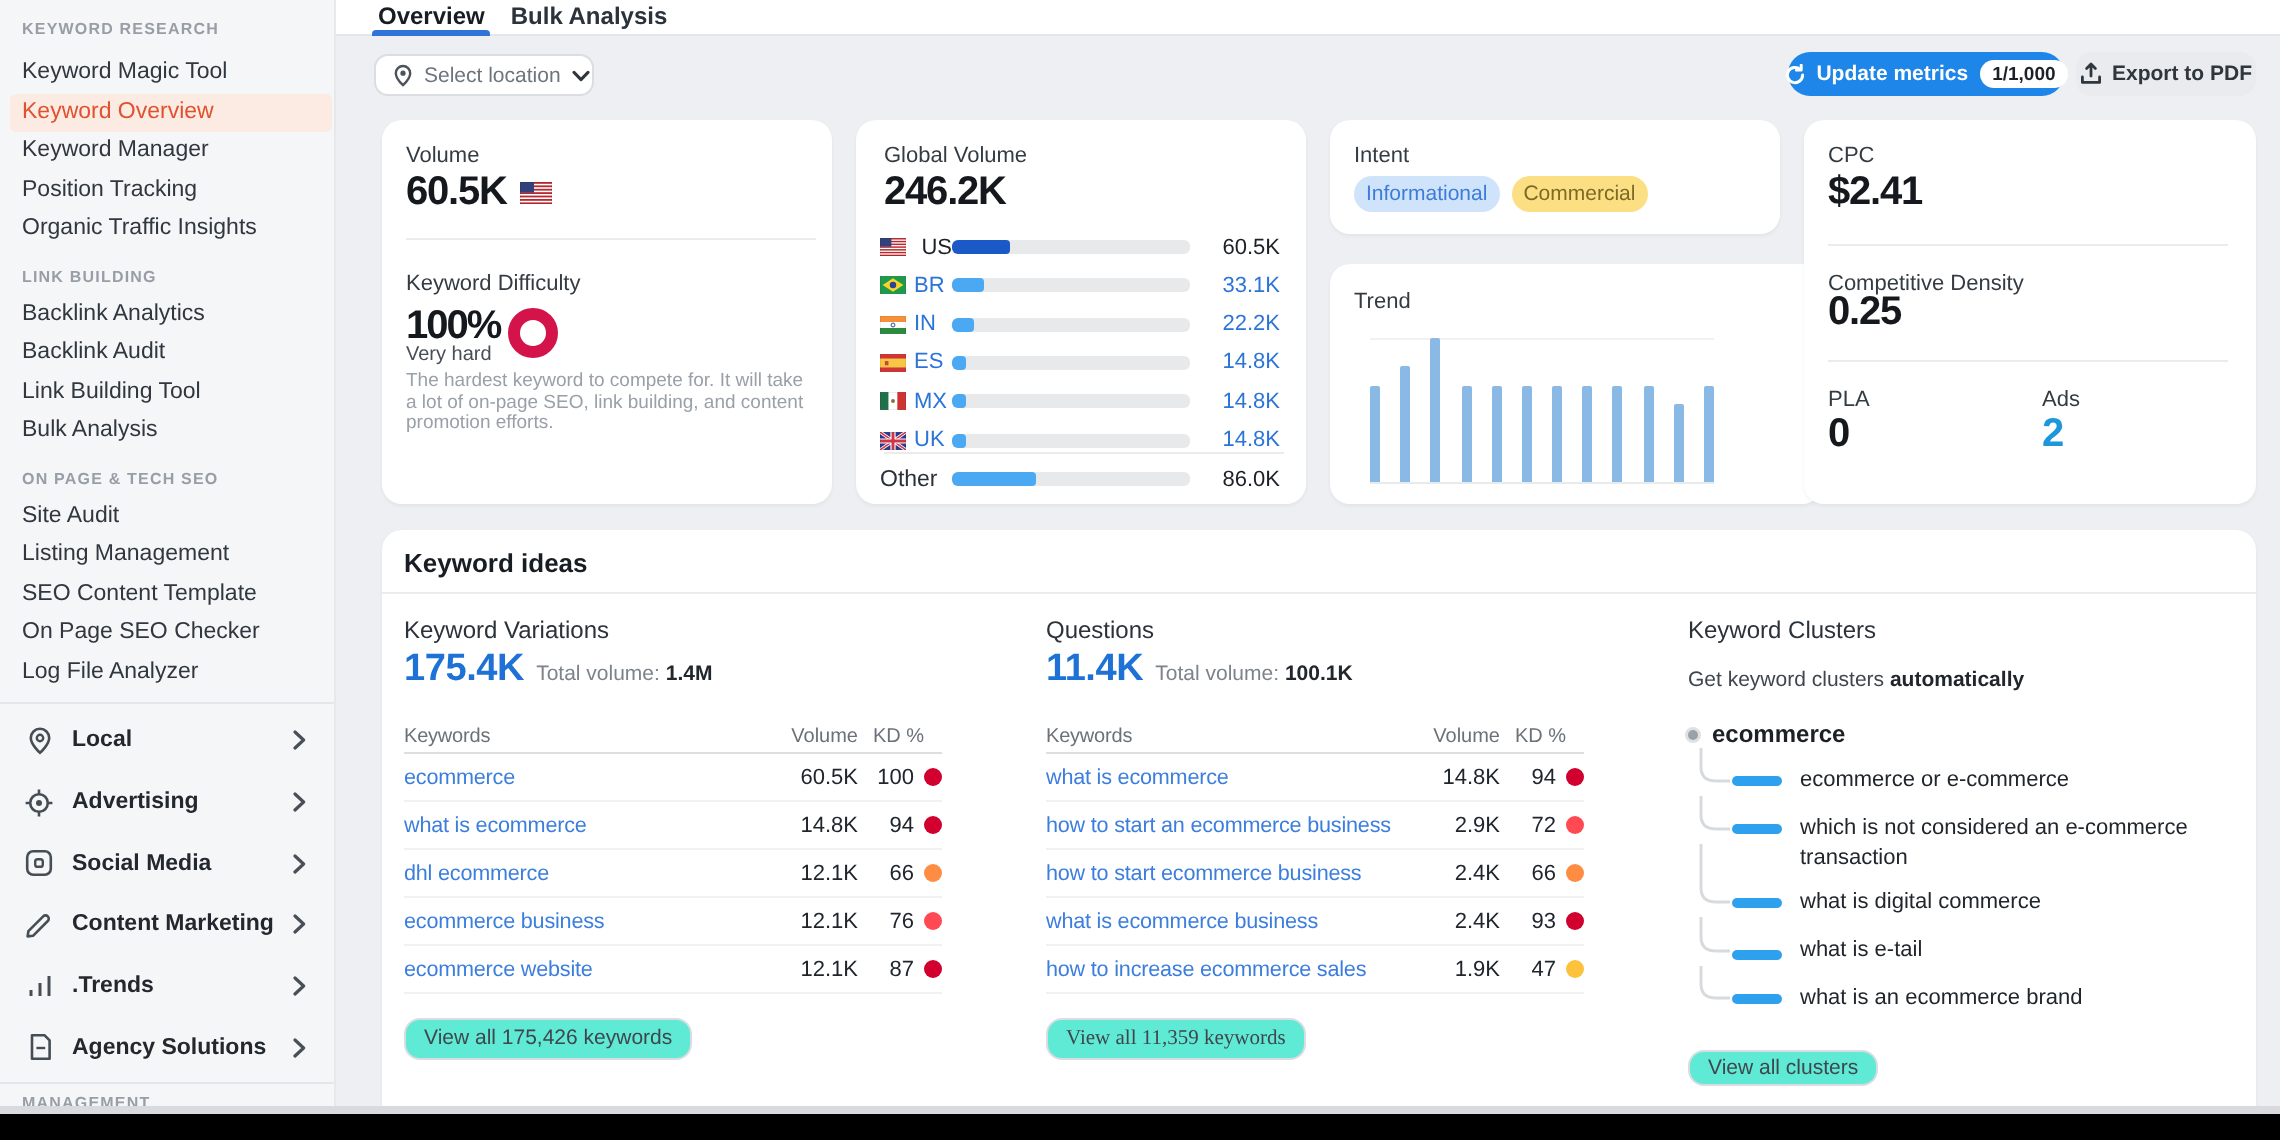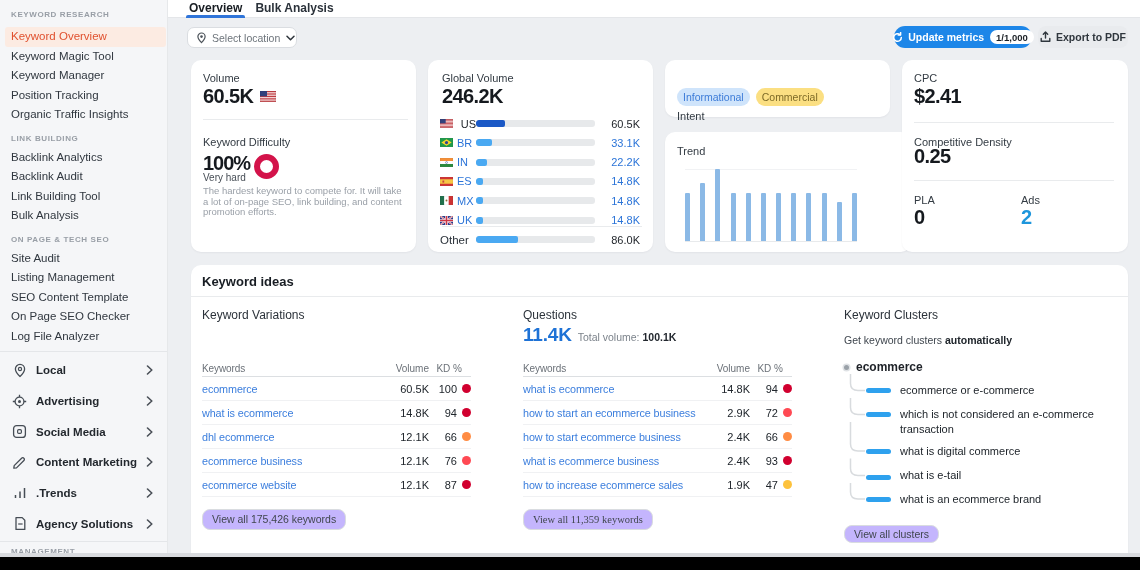--- a/index.html
+++ b/index.html
@@ -76,21 +76,21 @@
   .icol-total b { color:#22272e; }
   .ktable { position:absolute; left:0; top:52px; width:100%; }
   .krow { display:flex; align-items:center; height:24px; border-bottom:1px solid #f0f1f3; }
   .krow.head { height:17px; border-bottom:1px solid #dcdfe2; }
   .krow .c1 { flex:1; font-size:10.8px; letter-spacing:-.1px; color:#3b7edd; cursor:pointer; white-space:nowrap; overflow:hidden; }
   .krow.head .c1, .krow.head .c2, .krow.head .c3 { color:#6b7178; font-size:10px; cursor:default; }
   .krow .c2 { width:50px; text-align:right; font-size:11px; color:#20262c; }
   .krow .c3 { width:42px; text-align:right; font-size:11px; color:#20262c; display:flex; align-items:center; justify-content:flex-end; }
   .kd-dot { width:9px; height:9px; border-radius:50%; margin-left:5px; flex:0 0 9px; }
   .krow.head .kd-sp { width:0; }
-  .view-btn { position:absolute; left:0; height:21px; background:#c4b5fd; border:1px solid #d9dce0; border-radius:8px; font-size:10.5px; color:#40464e; padding:0 9px; line-height:19px; cursor:pointer; font-family:"Liberation Sans", sans-serif; white-space:nowrap; }
+  .view-btn { position:absolute; left:0; height:21px; background:#5eead4; border:1px solid #d9dce0; border-radius:8px; font-size:10.5px; color:#40464e; padding:0 9px; line-height:19px; cursor:pointer; font-family:"Liberation Sans", sans-serif; white-space:nowrap; }
 
   
   #cluster-root { position:absolute; left:0; top:52px; display:flex; align-items:center; }
   #cluster-root .rdot { width:5px; height:5px; border-radius:50%; background:#9aa1a8; box-shadow:0 0 0 1.5px #dfe2e5; margin-right:7px; }
   #cluster-root .rlbl { font-size:12px; font-weight:bold; color:#1d2127; }
   .cl-child { position:absolute; left:22px; display:flex; }
   .cl-pill { width:25px; height:5px; border-radius:2.5px; background:#2ea1ee; margin-top:5px; flex:0 0 25px; }
   .cl-txt { font-size:11px; color:#20262c; margin-left:9px; line-height:14.5px; width:210px; }
 
   
@@ -98,22 +98,22 @@
   #black-bar { position:absolute; left:0; top:557px; width:1140px; height:13px; background:#000; }
 
   svg { display:block; }
 </style>
 </head>
 <body>
 
 <nav id="sidebar">
     <div class="sb-header" style="margin-top:8px;">KEYWORD RESEARCH</div>
     <div style="height:5px"></div>
+    <div class="sb-item">Keyword Magic Tool</div>
     <div class="sb-item active">Keyword Overview</div>
-    <div class="sb-item">Keyword Magic Tool</div>
     <div class="sb-item">Keyword Manager</div>
     <div class="sb-item">Position Tracking</div>
     <div class="sb-item">Organic Traffic Insights</div>
     <div class="sb-header" style="margin-top:7px;">LINK BUILDING</div>
     <div style="height:2px"></div>
     <div class="sb-item">Backlink Analytics</div>
     <div class="sb-item">Backlink Audit</div>
     <div class="sb-item">Link Building Tool</div>
     <div class="sb-item">Bulk Analysis</div>
     <div class="sb-header" style="margin-top:7px;">ON PAGE &amp; TECH SEO</div>
@@ -394,21 +394,21 @@
   <span class="track" style="margin-left:0;">
           <span class="fill" style="width:34.9%; background:#4aa9f2;"></span>
         </span>
   <span class="val" style="color:#1d2127;">86.0K</span>
       </div>
     </div>
   <div class="hr" style="left:14px; right:11px; top:166px;"></div>
 </section>
 
 <section class="card" id="card-intent">
-  <div class="abs m-label" style="left:12px; top:12px;margin-top:38px;">Intent</div>
+  <div class="abs m-label" style="left:12px; top:12px;">Intent</div>
   <div class="abs" style="left:12px; top:27px;" id="intent-badges"><span class="intent-badge" style="background:#cfe4fb; color:#3d7cd8;">Informational</span><span class="intent-badge" style="background:#fbdf82; color:#7d6a27;">Commercial</span></div>
 </section>
 
 <section class="card" id="card-trend">
   <div class="abs m-label" style="left:12px; top:13px;">Trend</div>
   <div id="trend-chart">
       <span class="tbar" style="height:47.52px; background:#8bb9e6;"></span>
       <span class="tbar" style="height:58.32000000000001px; background:#8bb9e6;"></span>
       <span class="tbar" style="height:72px; background:#8bb9e6;"></span>
       <span class="tbar" style="height:47.52px; background:#8bb9e6;"></span>
@@ -436,20 +436,24 @@
   <div class="abs m-value" id="ads-value" style="left: 119px; top: 146px; color: rgb(30, 150, 220);">2</div>
 </section>
 
 <section class="card" id="card-ideas">
   <div class="abs" style="left:11px; top:9px; font-size:13px; font-weight:bold; color:#181d23;">Keyword ideas</div>
   <div class="hr" style="left:0; right:0; top:31px;"></div>
   <div id="ideas-cols">
 
     <div class="icol" id="icol-variations">
       <div class="icol-title">Keyword Variations</div>
+      <div style="position:absolute; top:16px; display:flex; align-items:baseline;">
+        <span class="icol-big">175.4K</span>
+        <span class="icol-total"><span>Total volume:</span> <b>1.4M</b></span>
+      </div>
       <div class="ktable" id="table-variations">
           <div class="krow head">
     <span class="c1">Keywords</span>
             <span class="c2">Volume</span>
             <span class="c3">KD %<span class="kd-dot kd-sp" style="margin-left:0;"></span></span>
           </div>
           <div class="krow">
       <span class="c1">ecommerce</span>
       <span class="c2">60.5K</span>
       <span class="c3">100<span class="kd-dot" style="background:#d1002f;"></span></span>

